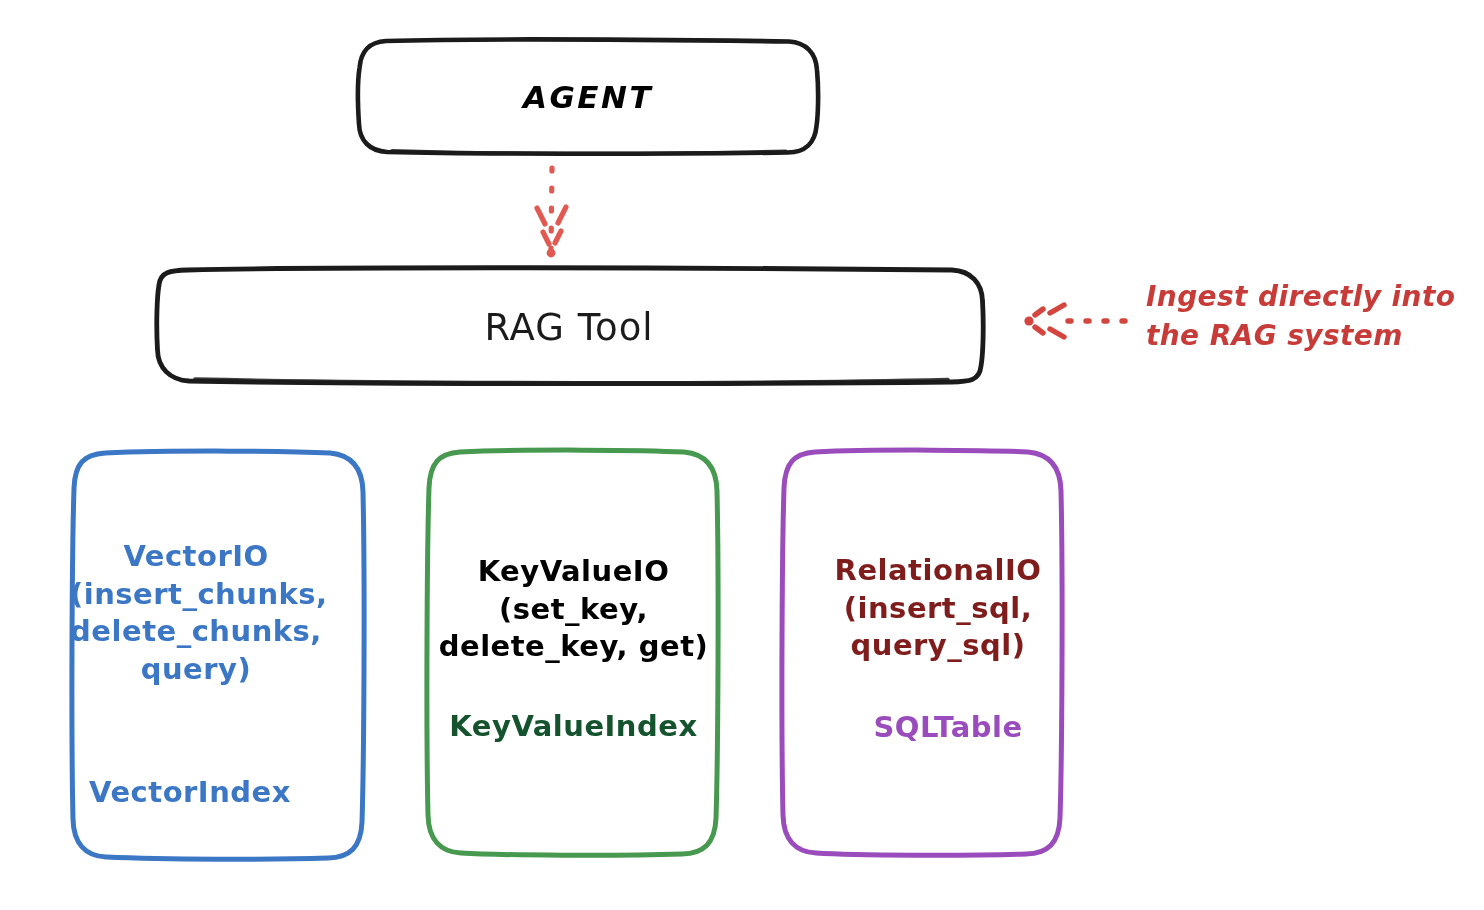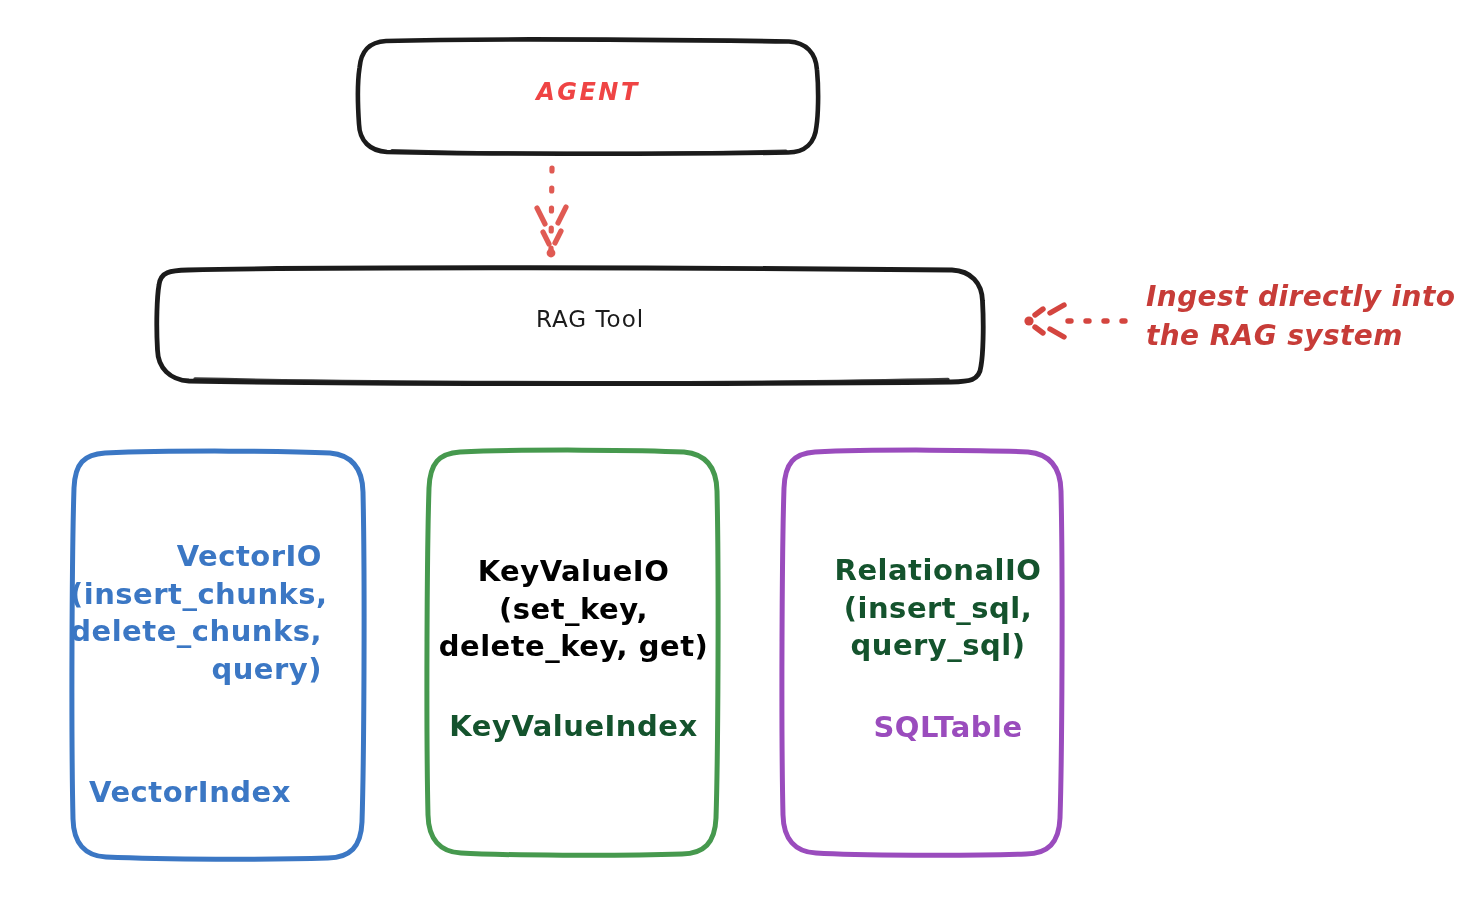--- a/index.html
+++ b/index.html
@@ -27,51 +27,50 @@
     font-family: "DejaVu Sans", sans-serif;
     white-space: pre;
     line-height: 1.24;
     letter-spacing: 0.5px;
     -webkit-font-smoothing: antialiased;
   }
   #agent-label {
     left: 358px;
     top: 78px;
     width: 460px;
-    font-size: 24px;
+    font-size: 31px;
     font-style: italic;
     font-weight: 700;
     letter-spacing: 2.5px;
-    color: #ef4444;
+    color: #000000;
   }
   #ragtool-label {
     left: 155px;
     top: 305px;
     width: 828px;
-    font-size: 23px;
+    font-size: 37px;
     font-weight: 400;
     letter-spacing: 1px;
     color: #1b1b1b;
-    margin-left: 21px;
   }
   .store-lines {
     font-size: 29px;
     font-weight: 600;
     line-height: 1.3;
   }
   .store-index {
     font-size: 29px;
     font-weight: 600;
     line-height: 1.3;
   }
-  #vector-api   { left: 70px;  top: 538px; width: 252px; color: #3b77c4; text-align: right; }
+  #vector-api   { left: 70px;  top: 538px; width: 252px; color: #3b77c4; }
   #vector-index { left: 70px;  top: 774px; width: 240px; color: #3b77c4; }
   #kv-api       { left: 428px; top: 553px; width: 291px; color: #000000; }
   #kv-index     { left: 428px; top: 708px; width: 291px; color: #14532d; }
-  #rel-api      { left: 785px; top: 552px; width: 306px; color: #14532d; }
+  #rel-api      { left: 785px; top: 552px; width: 306px; color: #7f1d1d; }
   #rel-index    { left: 785px; top: 709px; width: 326px; color: #9a4cbd; }
 
   #ingest-note {
     position: absolute;
     left: 1146px;
     top: 278px;
     width: 320px;
     font-size: 28px;
     font-weight: 600;
     line-height: 1.38;

